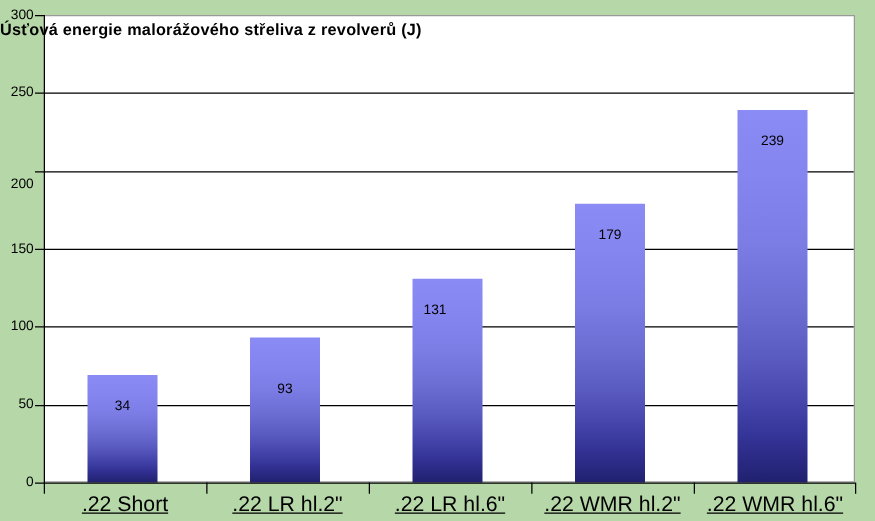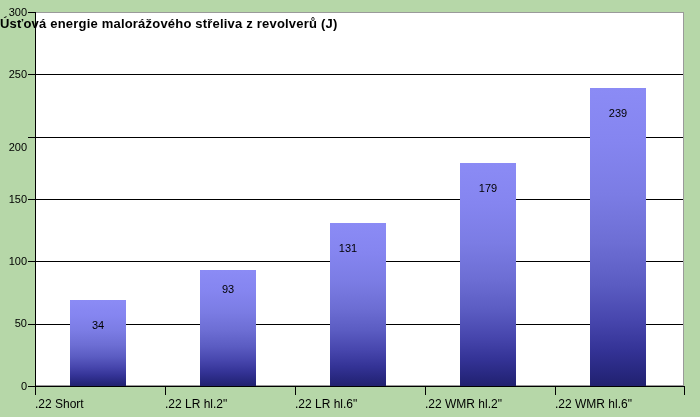--- a/index.html
+++ b/index.html
@@ -99,24 +99,26 @@
   .x-tick {
     position: absolute;
     top: 386px;
     width: 0;
     height: 9px;
     border-left: 1px solid #000000;
   }
   .x-label {
     position: absolute;
     top: 398px;
-    font-size: 12px;
+    text-align: center;
+    font-size: 17px;
     color: #000000;
     line-height: 12px;
     white-space: nowrap;
+    text-decoration: underline;
   }
 
   
   .bar {
     position: absolute;
     background-image: linear-gradient(to bottom,
         #8b8bf5 0%,
         #8585f0 18%,
         #7b7ce4 36%,
         #6d6ed4 52%,
@@ -150,21 +152,21 @@
     <div class="gridline" style="top:310.7px"></div>
   </div>
 
   <div class="bar" style="left:70px; width:56px; top:299.9px; height:86.1px;"></div>
   <div class="bar" style="left:200px; width:56px; top:269.9px; height:116.1px;"></div>
   <div class="bar" style="left:330px; width:56px; top:222.6px; height:163.4px;"></div>
   <div class="bar" style="left:460px; width:56px; top:162.7px; height:223.3px;"></div>
   <div class="bar" style="left:590px; width:56px; top:87.9px; height:298.1px;"></div>
 
   <div class="bar-label" style="left:70px; width:56px; top:286px;">34</div>
-  <div class="bar-label" style="left:200px; width:56px; top:250px;">93</div>
+  <div class="bar-label" style="left:200px; width:56px; top:272px;">93</div>
   <div class="bar-label" style="left:320px; width:56px; top:208.6px;">131</div>
   <div class="bar-label" style="left:460px; width:56px; top:148.7px;">179</div>
   <div class="bar-label" style="left:590px; width:56px; top:73.9px;">239</div>
 
   <div id="y-axis-line"></div>
   <div id="x-axis-line"></div>
 
   <div class="y-tick" style="top:12px"></div>
   <div class="y-tick" style="top:74.3px"></div>
   <div class="y-tick" style="top:136.7px"></div>

